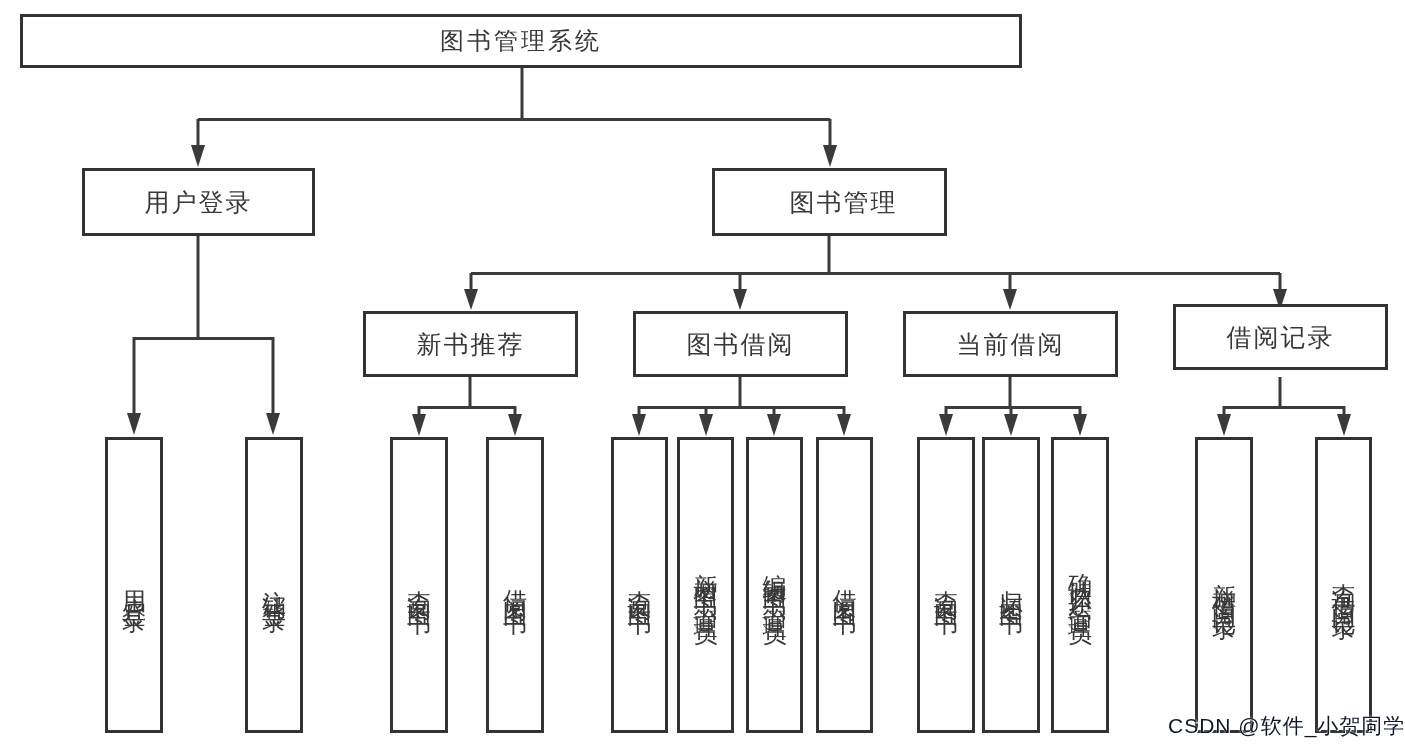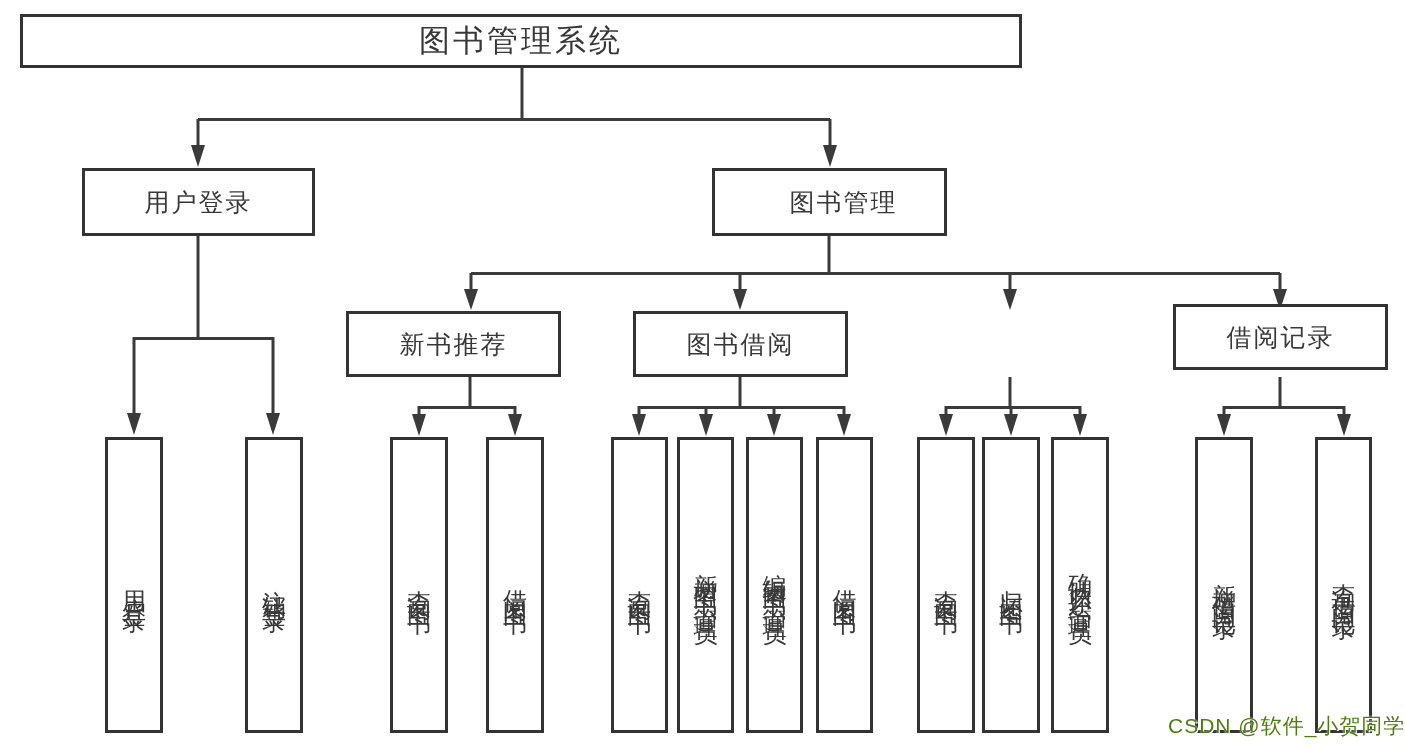--- a/index.html
+++ b/index.html
@@ -22,38 +22,38 @@
     position: absolute;
     box-sizing: border-box;
     border: 3px solid #333333;
     background: #ffffff;
     display: flex;
     align-items: center;
     justify-content: center;
     color: #383838;
   }
   .hbox { font-size: 25px; letter-spacing: 2px; }
-  .rootbox { font-size: 31px; letter-spacing: 3px; }
+  .rootbox { font-size: 24px; letter-spacing: 3px; }
   .vbox span {
     writing-mode: vertical-rl;
     text-orientation: mixed;
     font-size: 24px;
     letter-spacing: 7px;
     line-height: 1;
     white-space: nowrap;
   }
   .watermark {
     position: absolute;
     left: 1168px;
     top: 712px;
     width: 232px;
     text-align: left;
     font-size: 21px;
     letter-spacing: 1px;
-    color: #4d7c0f;
+    color: #0f172a;
     text-shadow: 0 0 2px #ffffff, 1px 1px 0 #ffffff;
     z-index: 5;
     white-space: nowrap;
   }
 </style>
 </head>
 <body>
 
 <div id="stage">
 
@@ -141,26 +141,29 @@
     <span>图书管理系统</span>
   </div>
 
   <div class="box hbox" style="left:82px; top:168px; width:233px; height:68px;">
     <span>用户登录</span>
   </div>
   <div class="box hbox" style="left:712px; top:168px; width:235px; height:68px;padding-left:28px;">
     <span>图书管理</span>
   </div>
 
-  <div class="box hbox" style="left:346px; top:311px; width:215px; height:66px;">
+  <div class="box hbox" style="left:363px; top:311px; width:215px; height:66px;">
     <span>新书推荐</span>
   </div>
   <div class="box hbox" style="left:633px; top:311px; width:215px; height:66px;">
     <span>图书借阅</span>
   </div>
+  <div class="box hbox" style="left:903px; top:311px; width:215px; height:66px;">
+    <span>当前借阅</span>
+  </div>
   <div class="box hbox" style="left:1173px; top:304px; width:215px; height:66px;">
     <span>借阅记录</span>
   </div>
 
   <div class="box vbox" style="left:105px; top:437px; width:58px; height:296px;">
     <span>用户登录</span>
   </div>
   <div class="box vbox" style="left:245px; top:437px; width:58px; height:296px;">
     <span>注销登录</span>
   </div>

